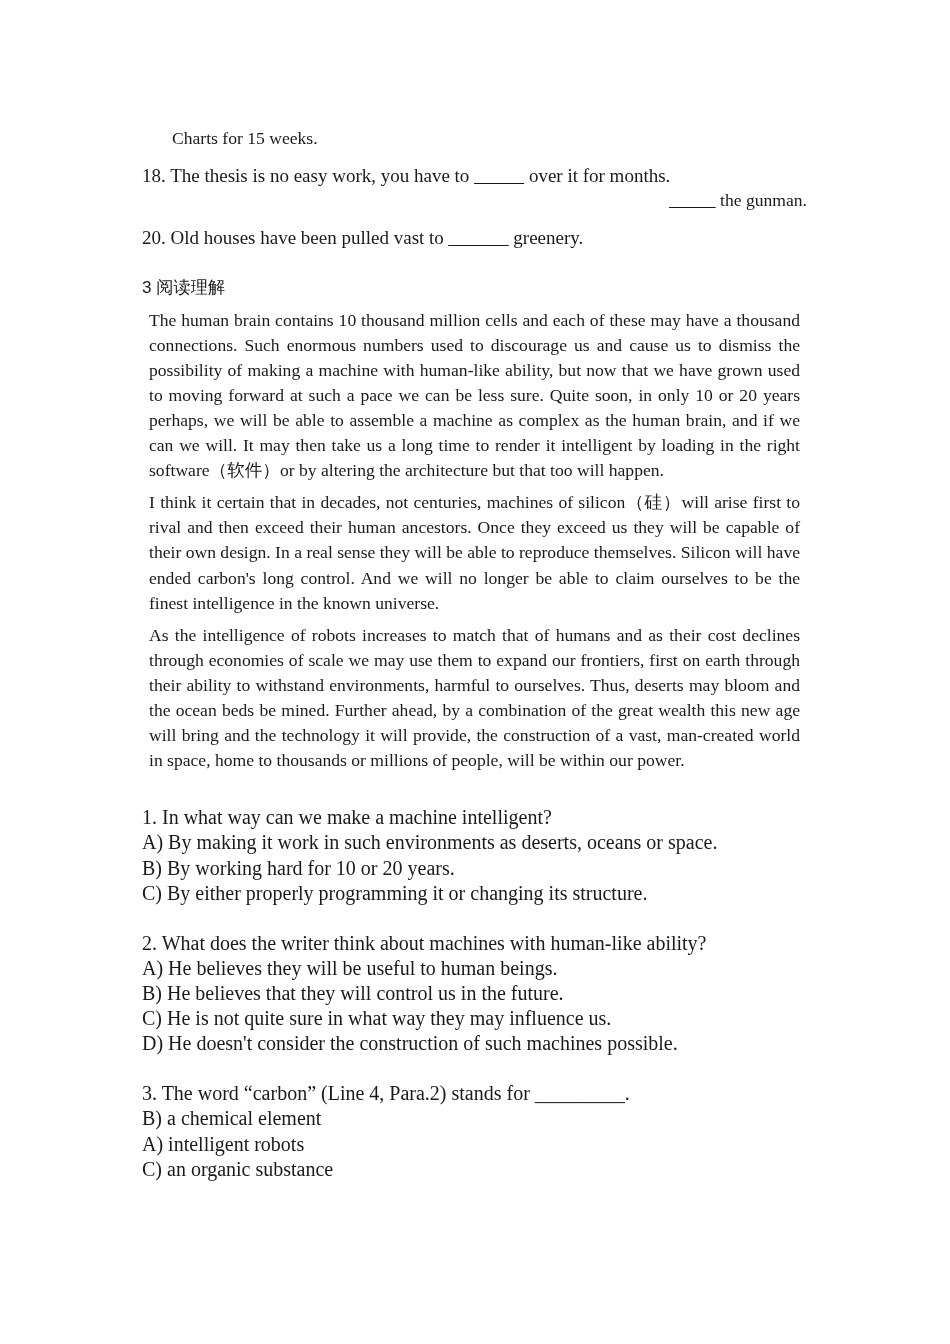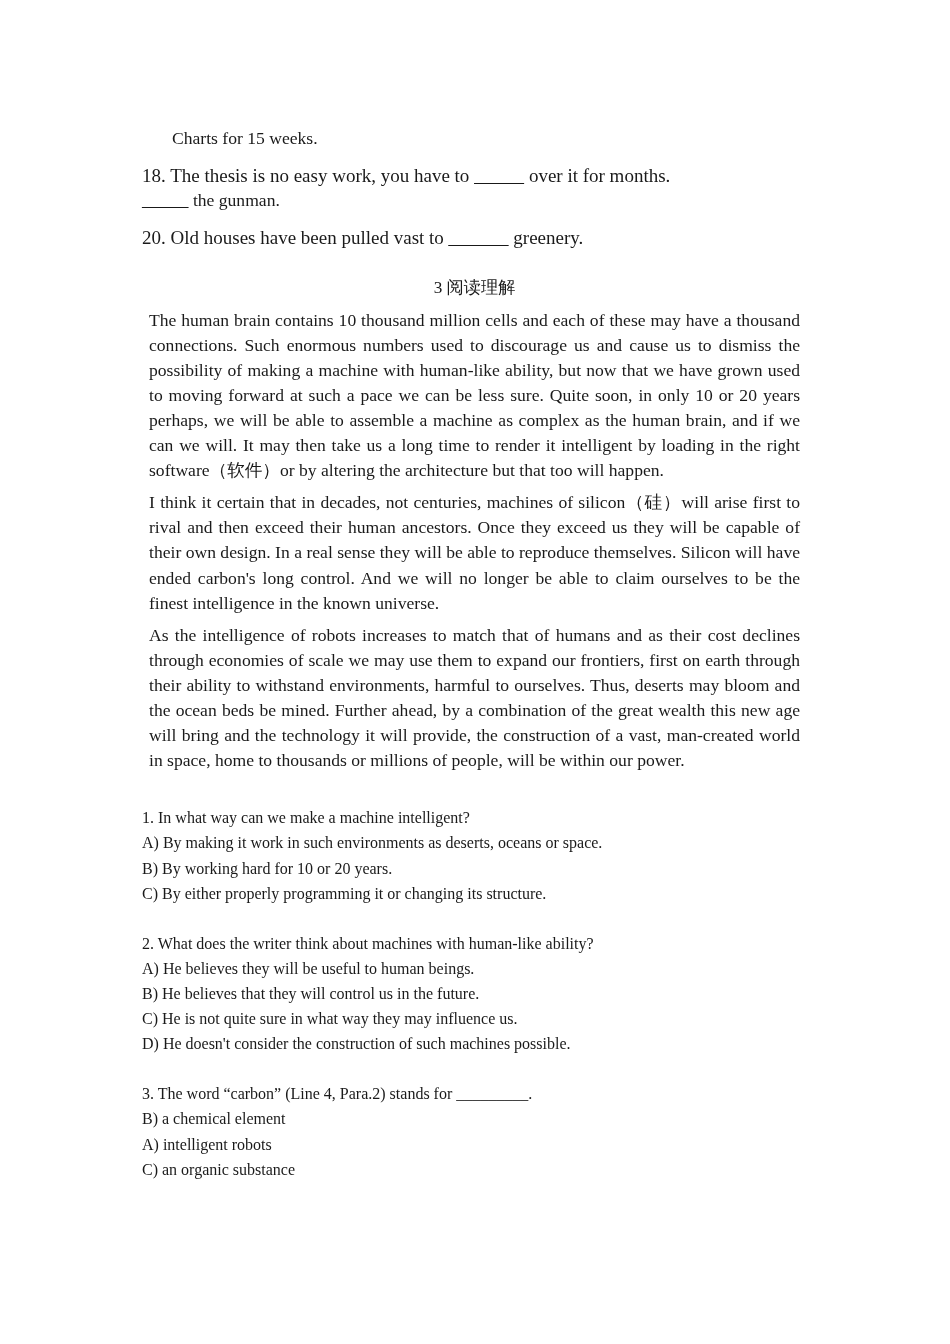--- a/index.html
+++ b/index.html
@@ -24,53 +24,53 @@
     padding: 126px 143px 0 142px;
   }
   .doc-body {
     width: 665px;
   }
 
   
   .line {
     font-size: 17.6px;
     line-height: 25.1px;
-    text-align: left;
+    text-align: right;
     white-space: pre-wrap;
   }
   .cloze-item {
     font-size: 19px;
     line-height: 25.1px;
     padding-left: 28px;
     text-indent: -28px;
     text-align: left;
     margin-top: 12px;
   }
   .cloze-cont {
     font-size: 17.6px;
     line-height: 25.1px;
     padding-left: 30px;
     text-align: left;
   }
   .section-heading {
     font-size: 17.2px;
     line-height: 25.1px;
-    text-align: center;
-    font-family: Liberation Serif, serif;
+    text-align: left;
+    font-family: Liberation Sans, sans-serif;
   }
   .para {
     font-size: 17.6px;
     line-height: 25.1px;
     text-align: justify;
     text-justify: inter-word;
     margin: 7px;
     hyphens: none;
   }
   .q-stem, .q-option {
-    font-size: 16px;
+    font-size: 20px;
     line-height: 25.1px;
     text-align: left;
     white-space: pre-wrap;
   }
   .spacer-line {
     height: 25.1px;
   }
   .blank-fill {
     text-decoration: underline;
     letter-spacing: 0.5px;

